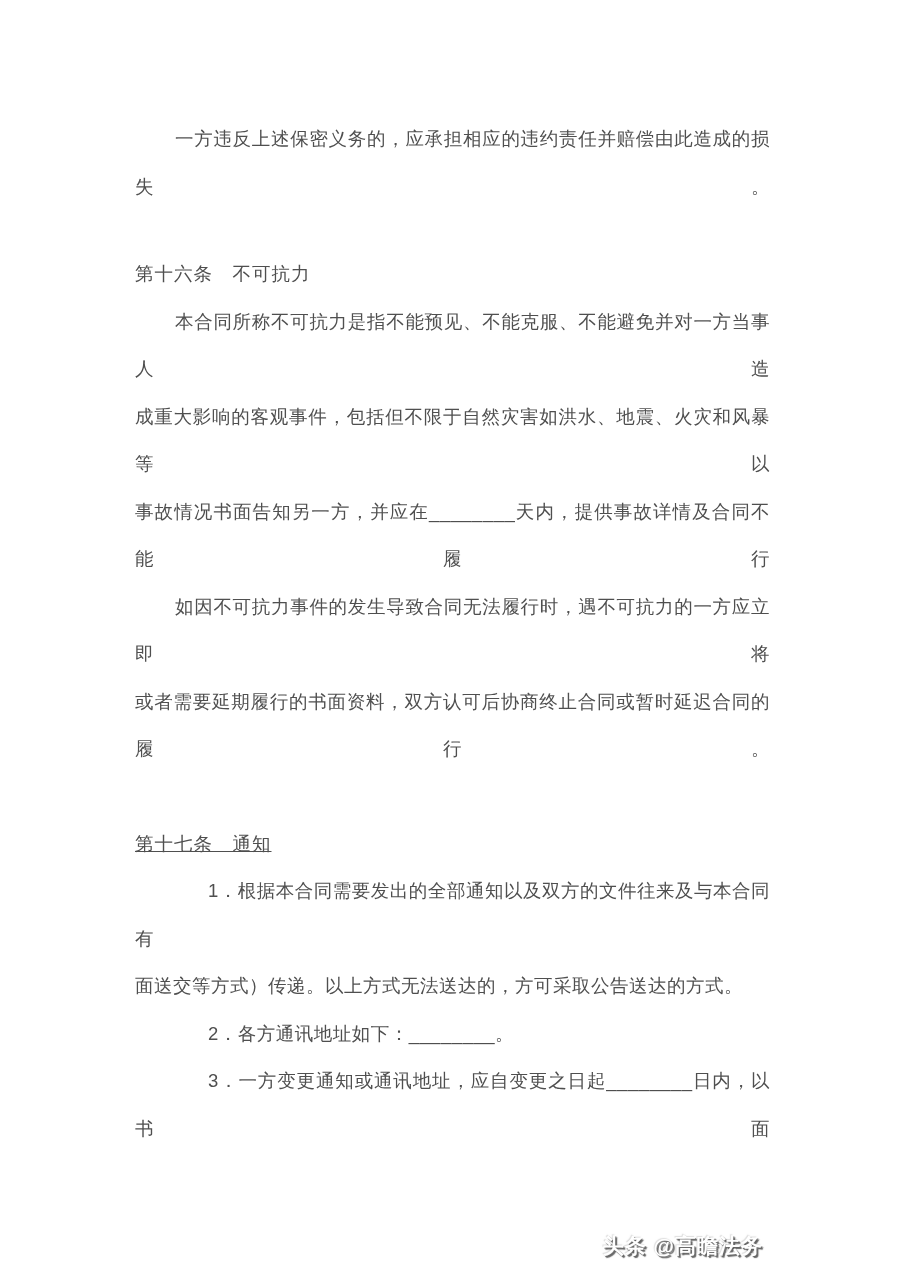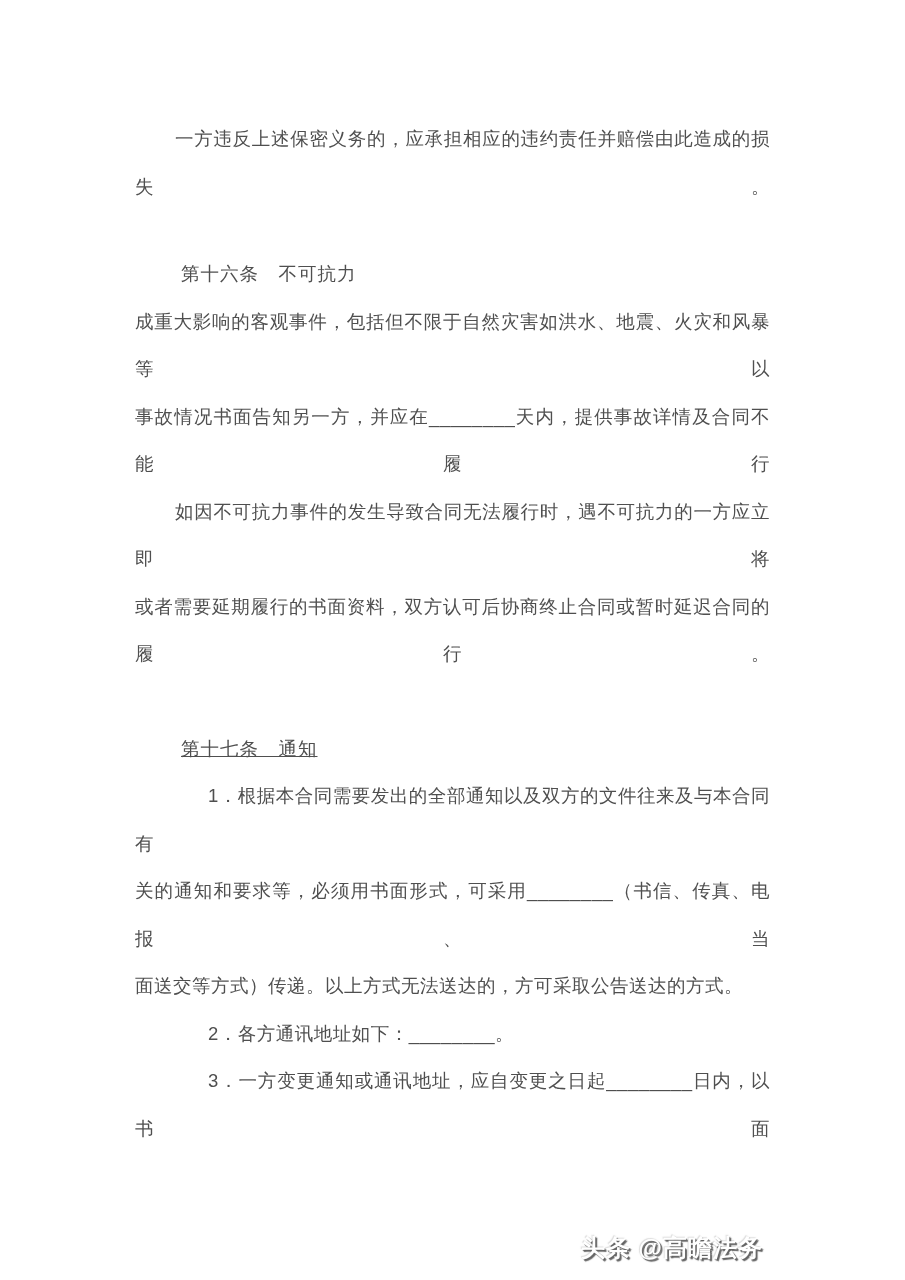--- a/index.html
+++ b/index.html
@@ -33,56 +33,55 @@
   .ln.fill {
     white-space: normal;
     text-align: justify;
     text-align-last: justify;
   }
   .ln.ind2 { text-indent: 40px; }
   .ln.ind3 { text-indent: 73px; }
   .heading {
     white-space: nowrap;
     letter-spacing: 1px;
-    margin-left: 46px;
   }
   .heading.gap40 { margin-top: 40px; }
   .heading.gap47 { margin-top: 47px; text-decoration: underline; }
   .watermark {
     position: absolute;
     top: 1232px;
     right: 12px;
-    font-size: 24px;
+    font-size: 21px;
     font-weight: bold;
     letter-spacing: 1px;
     color: #ffffff;
     text-shadow:
       2px 2px 1px rgba(95, 95, 95, 0.95),
       1px 1px 0 rgba(120, 120, 120, 0.8),
       -1px -1px 1px rgba(190, 190, 190, 0.5);
     white-space: nowrap;
   }
 </style>
 </head>
 <body>
 
 <div class="page">
   <div class="content">
 
     <div class="ln fill ind2">一方违反上述保密义务的，应承担相应的违约责任并赔偿由此造成的损失。</div>
 
     <div class="heading gap40">第十六条　不可抗力</div>
+    <div class="ln fill ind2">本合同所称不可抗力是指不能预见、不能克服、不能避免并对一方当事人造</div>
     <div class="ln fill">成重大影响的客观事件，包括但不限于自然灾害如洪水、地震、火灾和风暴等以</div>
     <div class="ln fill">事故情况书面告知另一方，并应在________天内，提供事故详情及合同不能履行</div>
     <div class="ln fill ind2">如因不可抗力事件的发生导致合同无法履行时，遇不可抗力的一方应立即将</div>
     <div class="ln fill">或者需要延期履行的书面资料，双方认可后协商终止合同或暂时延迟合同的履行。</div>
 
     <div class="heading gap47">第十七条　通知</div>
     <div class="ln fill ind3">1．根据本合同需要发出的全部通知以及双方的文件往来及与本合同有</div>
-    <div class="ln fill">关的通知和要求等，必须用书面形式，可采用________（书信、传真、电报、当</div>
     <div class="ln">面送交等方式）传递。以上方式无法送达的，方可采取公告送达的方式。</div>
     <div class="ln ind3">2．各方通讯地址如下：________。</div>
     <div class="ln fill ind3">3．一方变更通知或通讯地址，应自变更之日起________日内，以书面</div>
 
   </div>
 
   <div class="watermark">头条 @高瞻法务</div>
 </div>
 
 </body></html>

